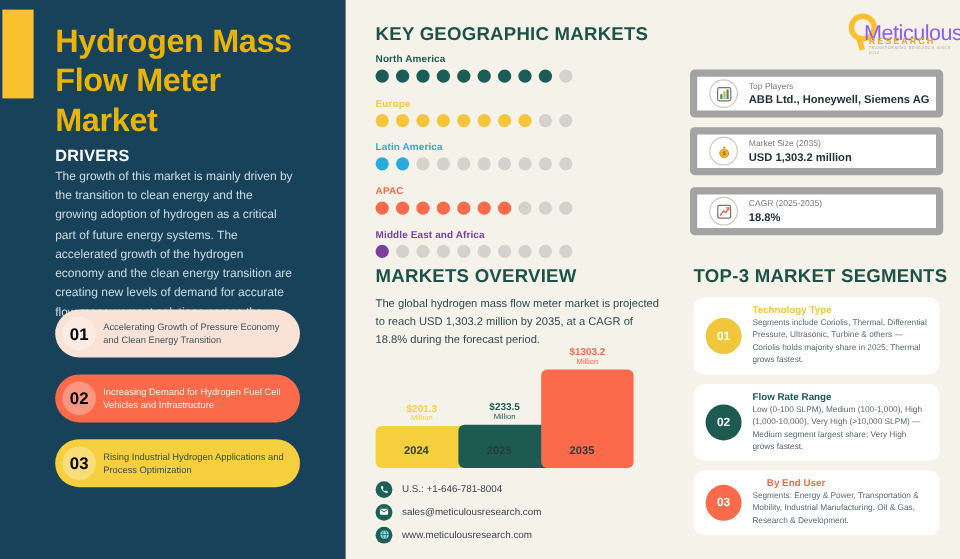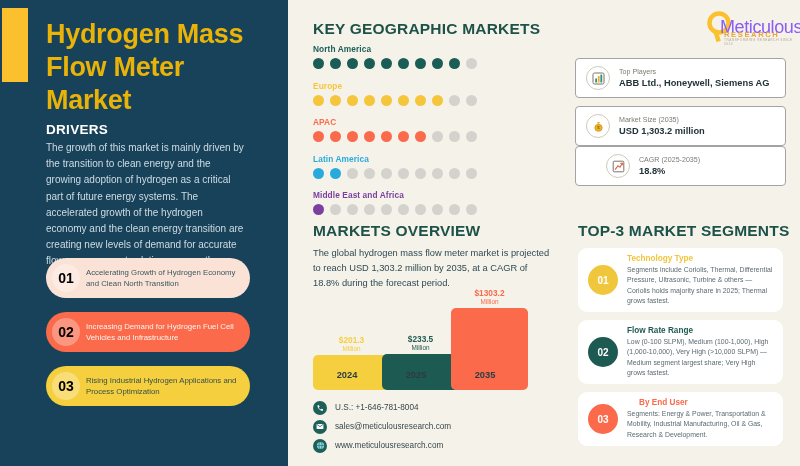--- a/index.html
+++ b/index.html
@@ -83,21 +83,21 @@
     width:14px; height:14px; border-radius:50%; background:#1d6058;
     display:flex; align-items:center; justify-content:center;
     margin-right:8px; flex:0 0 14px;
   }
   .cicon svg{ display:block; }
   .ctext{ font-size:8.2px; color:#39474c; }
 
   
   .stat-card{
     position:absolute; left:575px; width:211px; height:40px;
-    background:#ffffff; border:1px solid #a3a3a3; border-radius:4px;
+    background:#ffffff; border:6px solid #a3a3a3; border-radius:4px;
     display:flex; align-items:center;
   }
   .stat-icon{
     width:24px; height:24px; border-radius:50%;
     border:1px solid #cfcabc; margin-left:10px; margin-right:9px;
     display:flex; align-items:center; justify-content:center; flex:0 0 24px;
   }
   .stat-lab{ font-size:7.1px; color:#7b7a73; margin-bottom:2px; }
   .stat-val{ font-size:9.3px; font-weight:bold; color:#23333a; }
 
@@ -136,21 +136,21 @@
   <div class="yellow-accent"></div>
   <div class="title">Hydrogen Mass Flow Meter Market</div>
   <div class="drivers-head">DRIVERS</div>
   <div class="drivers-body">The growth of this market is mainly driven by the transition to clean energy and the growing adoption of hydrogen as a critical part of future energy systems. The accelerated growth of the hydrogen economy and the clean energy transition are creating new levels of demand for accurate flow measurement solutions across the whole hydrogen value chain.</div>
 
   <div class="driver-card dc1">
     <div class="numwrap">
       <div class="num-halo"></div>
         <span>01</span>
     </div>
-    <div class="txt">Accelerating Growth of Hydrogen Economy and Clean North Transition</div>
+    <div class="txt">Accelerating Growth of Pressure Economy and Clean Energy Transition</div>
   </div>
   <div class="driver-card dc2">
     <div class="numwrap">
       <div class="num-halo"></div>
         <span>02</span>
     </div>
     <div class="txt">Increasing Demand for Hydrogen Fuel Cell Vehicles and Infrastructure</div>
   </div>
   <div class="driver-card dc3">
     <div class="numwrap">
@@ -197,44 +197,44 @@
         <div class="dot" style="background: rgb(245, 198, 60);"></div>
         <div class="dot" style="background: rgb(245, 198, 60);"></div>
         <div class="dot" style="background: rgb(245, 198, 60);"></div>
         <div class="dot" style="background: rgb(245, 198, 60);"></div>
         <div class="dot" style="background: rgb(245, 198, 60);"></div>
         <div class="dot"></div>
         <div class="dot"></div>
       </div>
     </div>
     <div class="geo-row">
-      <div class="geo-label" style="color: rgb(250, 106, 75);">APAC</div>
-      <div class="dots">
-        <div class="dot" style="background: rgb(250, 106, 75);"></div>
-        <div class="dot" style="background: rgb(250, 106, 75);"></div>
-        <div class="dot" style="background: rgb(250, 106, 75);"></div>
-        <div class="dot" style="background: rgb(250, 106, 75);"></div>
-        <div class="dot" style="background: rgb(250, 106, 75);"></div>
-        <div class="dot" style="background: rgb(250, 106, 75);"></div>
-        <div class="dot" style="background: rgb(250, 106, 75);"></div>
-        <div class="dot"></div>
-        <div class="dot"></div>
-        <div class="dot"></div>
-      </div>
-    </div>
-    <div class="geo-row">
       <div class="geo-label" style="color: rgb(41, 170, 221);">Latin America</div>
       <div class="dots">
         <div class="dot" style="background: rgb(41, 170, 221);"></div>
         <div class="dot" style="background: rgb(41, 170, 221);"></div>
         <div class="dot"></div>
         <div class="dot"></div>
         <div class="dot"></div>
         <div class="dot"></div>
         <div class="dot"></div>
+        <div class="dot"></div>
+        <div class="dot"></div>
+        <div class="dot"></div>
+      </div>
+    </div>
+    <div class="geo-row">
+      <div class="geo-label" style="color: rgb(250, 106, 75);">APAC</div>
+      <div class="dots">
+        <div class="dot" style="background: rgb(250, 106, 75);"></div>
+        <div class="dot" style="background: rgb(250, 106, 75);"></div>
+        <div class="dot" style="background: rgb(250, 106, 75);"></div>
+        <div class="dot" style="background: rgb(250, 106, 75);"></div>
+        <div class="dot" style="background: rgb(250, 106, 75);"></div>
+        <div class="dot" style="background: rgb(250, 106, 75);"></div>
+        <div class="dot" style="background: rgb(250, 106, 75);"></div>
         <div class="dot"></div>
         <div class="dot"></div>
         <div class="dot"></div>
       </div>
     </div>
     <div class="geo-row">
       <div class="geo-label" style="color: rgb(123, 63, 160);">Middle East and Africa</div>
       <div class="dots">
         <div class="dot" style="background: rgb(123, 63, 160);"></div>
         <div class="dot"></div>
@@ -324,21 +324,21 @@
       <ellipse cx="6.5" cy="7.8" rx="3.7" ry="3.5" fill="#f0b323" stroke="#c98c12" stroke-width="0.7"></ellipse>
       <text x="6.5" y="9.4" font-size="4.4" fill="#8a5f08" text-anchor="middle" font-family="Liberation Sans, sans-serif" font-weight="bold">$</text>
     </svg>
   </div>
   <div>
     <div class="stat-lab">Market Size (2035)</div>
     <div class="stat-val">USD 1,303.2 million</div>
   </div>
 </div>
 
-<div class="stat-card" style="top:146px;padding-left:20px;">
+<div class="stat-card" style="top:156px;">
   <div class="stat-icon">
     <svg width="13" height="13" viewBox="0 0 13 13">
       <rect x="1.2" y="1.2" width="10.6" height="10.6" rx="1" fill="none" stroke="#7a756a" stroke-width="1"></rect>
       <path d="M3 9.6 L6 5.8 L8 7.2 L10.2 3.4" fill="none" stroke="#e8624a" stroke-width="1.1"></path>
       <path d="M8.2 3.2 L10.4 3.2 L10.4 5.3" fill="none" stroke="#e8624a" stroke-width="1.1"></path>
     </svg>
   </div>
   <div>
     <div class="stat-lab">CAGR (2025-2035)</div>
     <div class="stat-val">18.8%</div>

